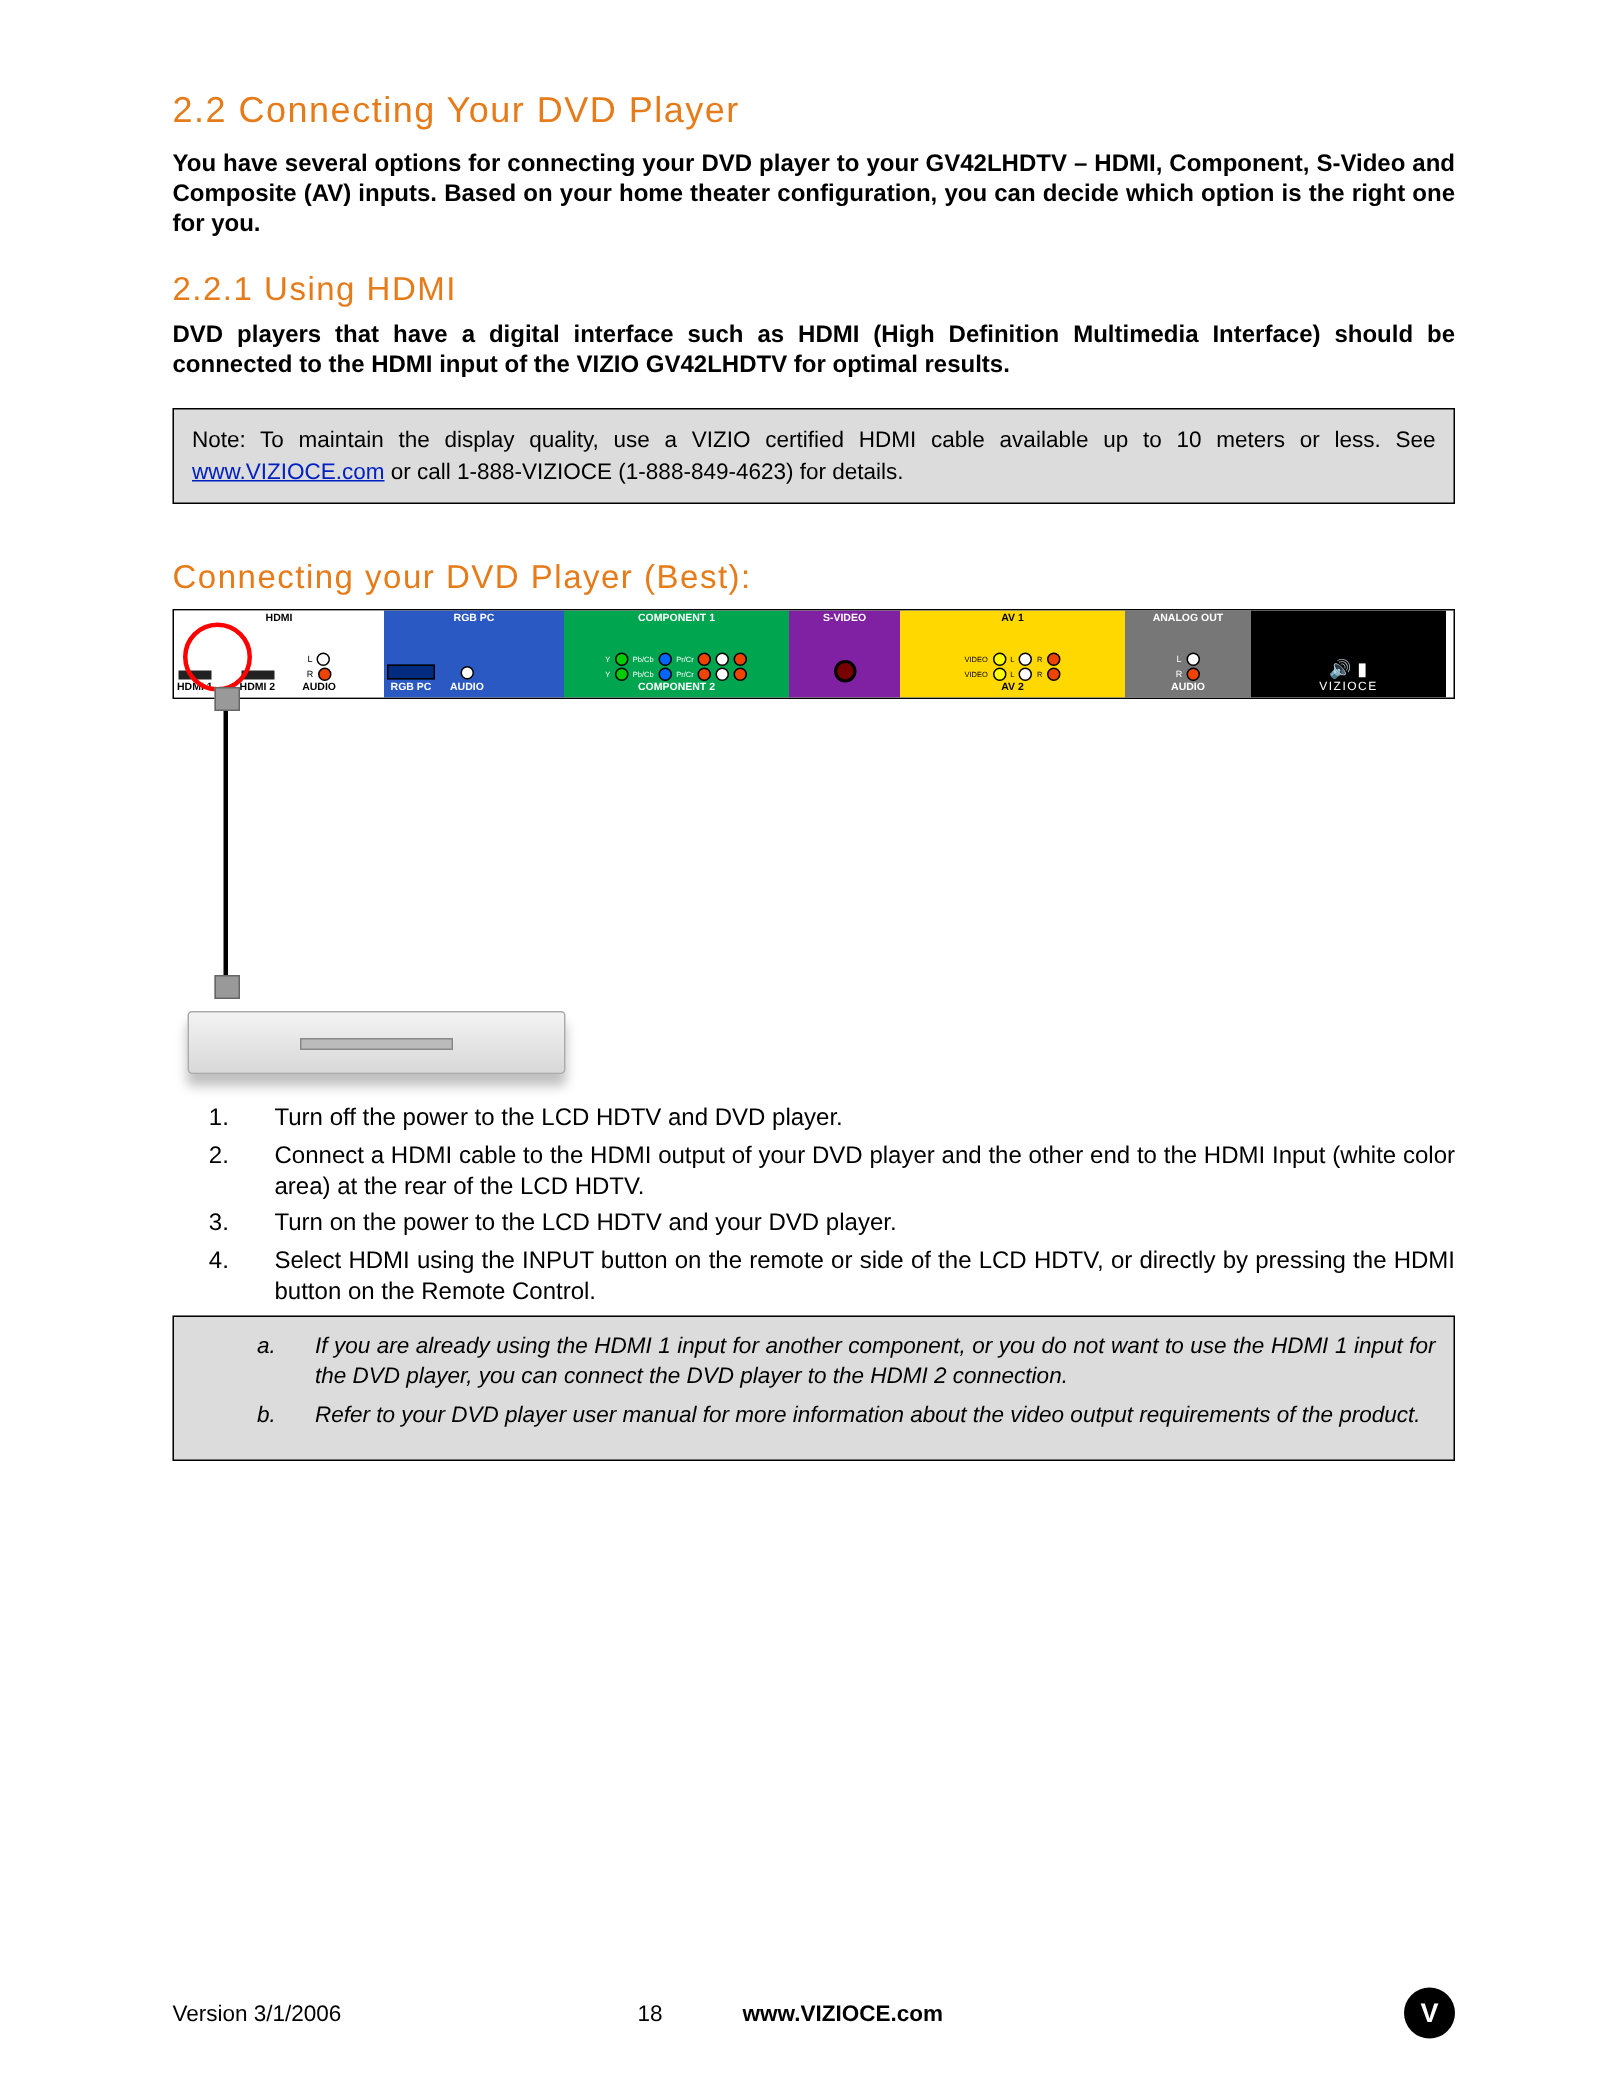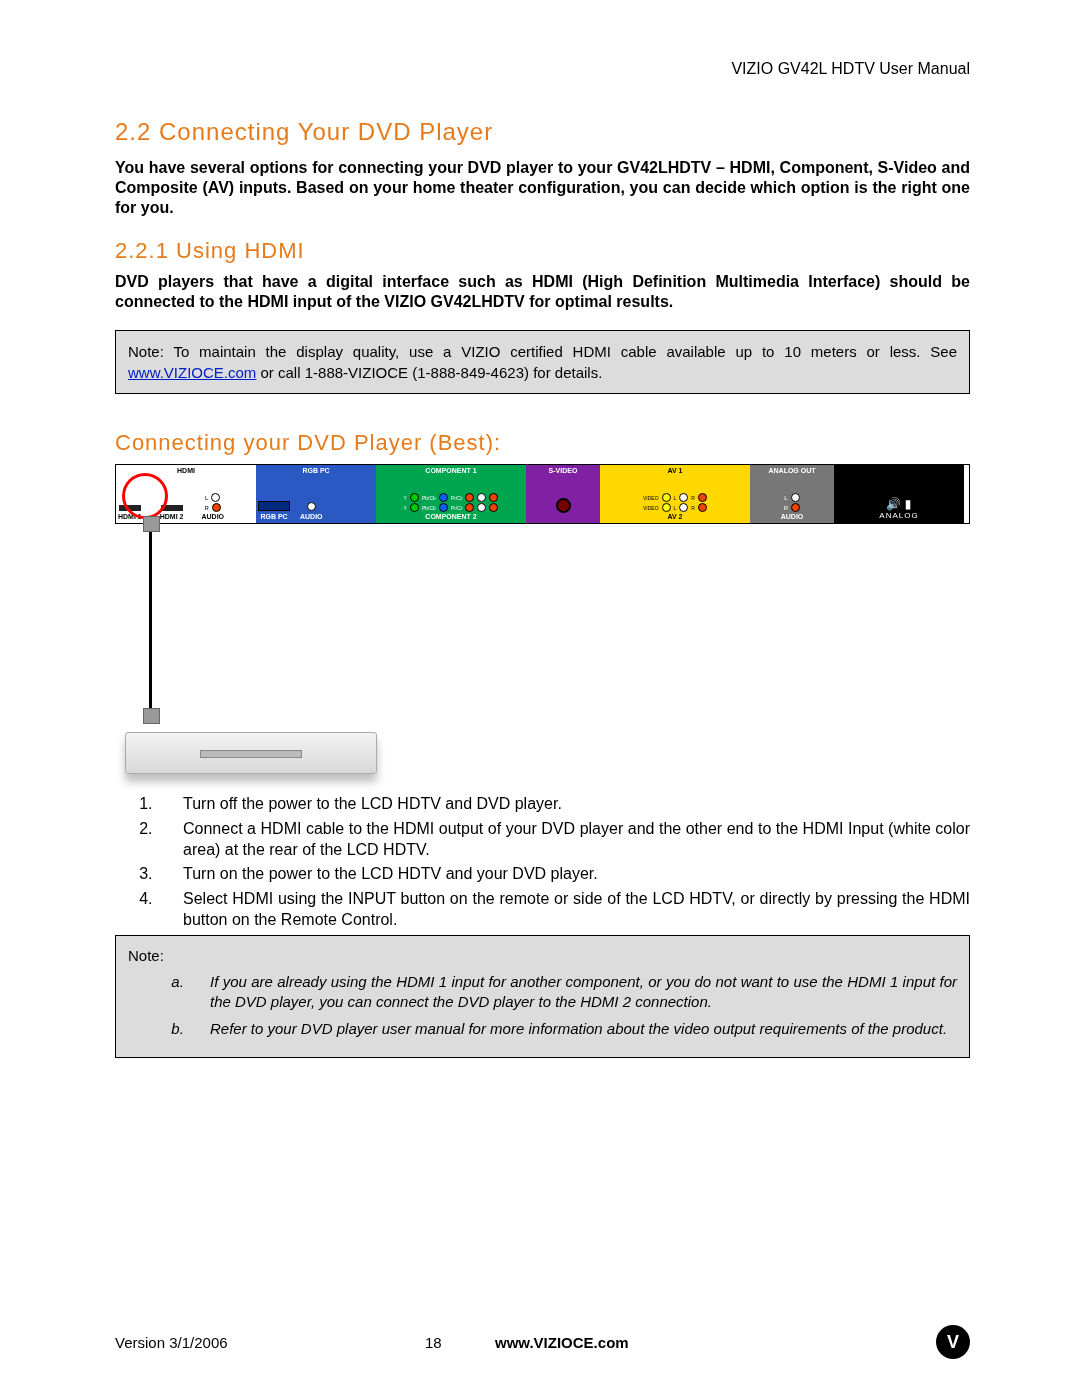--- a/index.html
+++ b/index.html
@@ -131,21 +131,20 @@
     margin-left:auto;
     width:34px; height:34px; border-radius:50%; background:#000; color:#fff;
     display:flex; align-items:center; justify-content:center; font-weight:bold; font-size:18px;
   }
 </style>
 </head>
 <body>
 
 <div class="page">
 
-  <div class="doc-header">VIZIO GV42L HDTV User Manual</div>
 
   <h1 class="sect">2.2 Connecting Your DVD Player</h1>
 
   <p class="body">You have several options for connecting your DVD player to your GV42LHDTV – HDMI, Component, S-Video and Composite (AV) inputs.  Based on your home theater configuration, you can decide which option is the right one for you.</p>
 
   <h2 class="sect">2.2.1 Using HDMI</h2>
 
   <p class="body">DVD players that have a digital interface such as HDMI (High Definition Multimedia Interface) should be connected to the HDMI input of the VIZIO GV42LHDTV for optimal results.</p>
 
   <div class="note-box">
@@ -264,41 +263,40 @@
             <span>R</span>
             <span class="jack-r"></span>
           </div>
       </div>
       <div class="bot-label" style="color:#fff;">AUDIO</div>
     </div>
 
     <div class="seg-black">
       <div style="text-align:center;">
         <div style="font-size:12px;">🔊 ▮</div>
-        <div class="speaker-lbl">ANALOG</div>
+        <div class="speaker-lbl">VIZIOCE</div>
       </div>
     </div>
   </div>
 
   <div class="illus">
     <div class="cable"></div>
     <div class="player">
         <div class="tray"></div>
       </div>
   </div>
 
   <ol class="steps">
     <li>Turn off the power to the LCD HDTV and DVD player.</li>
     <li>Connect a HDMI cable to the HDMI output of your DVD player and the other end to the HDMI Input (white color area) at the rear of the LCD HDTV.</li>
     <li>Turn on the power to the LCD HDTV and your DVD player.</li>
     <li>Select HDMI using the INPUT button on the remote or side of the LCD HDTV, or directly by pressing the HDMI button on the Remote Control.</li>
   </ol>
 
   <div class="note-box2">
-    <div class="nb-title">Note:</div>
     <ol>
       <li>If you are already using the HDMI 1 input for another component, or you do not want to use the HDMI 1 input for the DVD player, you can connect the DVD player to the HDMI 2 connection.</li>
       <li>Refer to your DVD player user manual for more information about the video output requirements of the product.</li>
     </ol>
   </div>
 
   <div class="footer">
     <span class="ver">Version 3/1/2006</span>
     <span class="pg">18</span>
     <span class="site">www.VIZIOCE.com</span>

